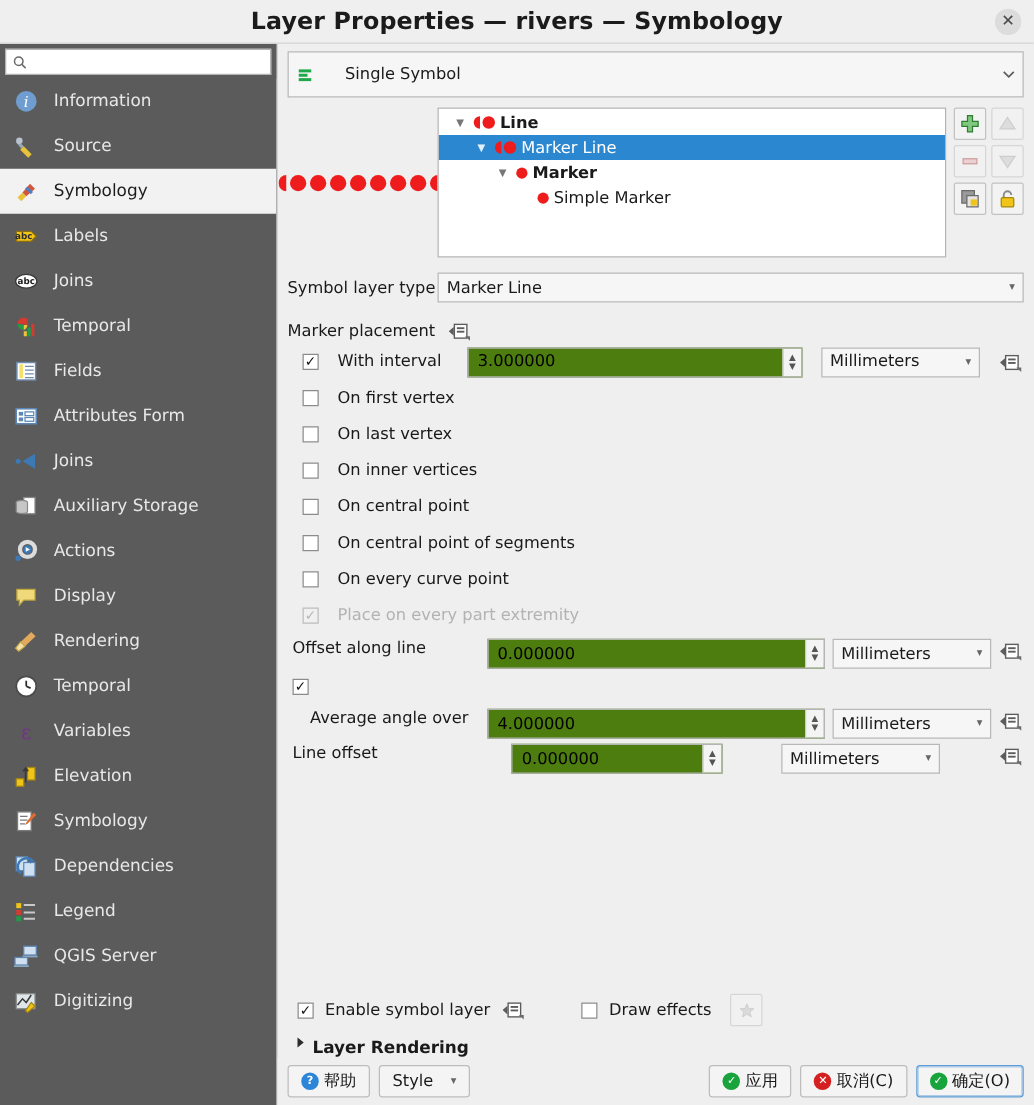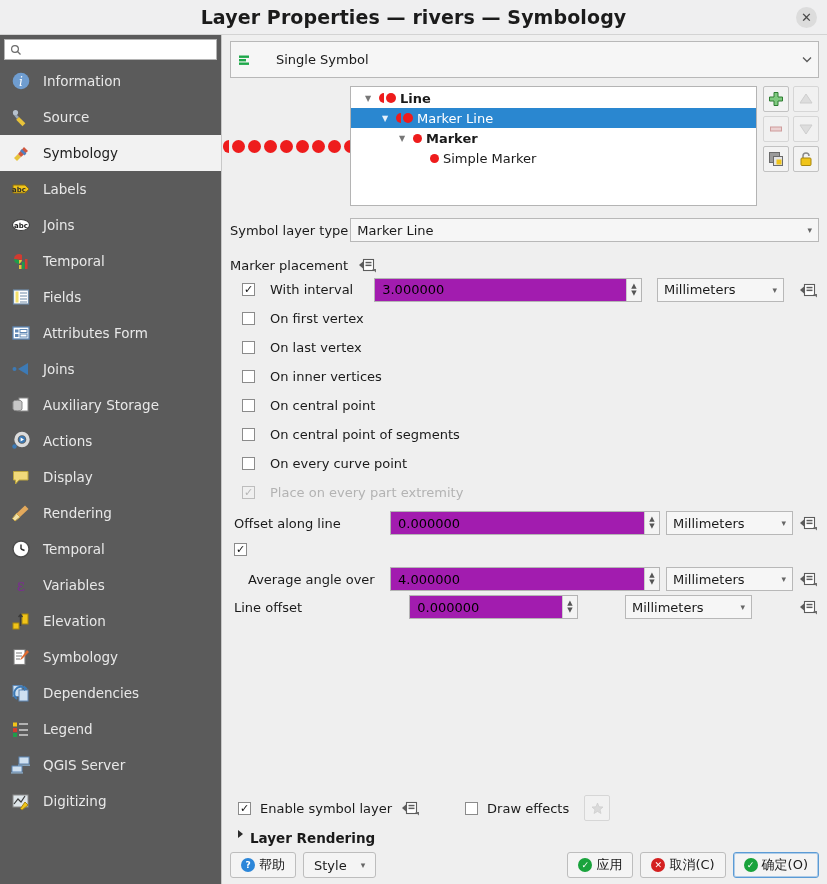--- a/index.html
+++ b/index.html
@@ -110,23 +110,23 @@
   
   .opt { display: flex; align-items: center; gap: 15px; height: 29px; padding-left: 12px; }
   .cb { width: 13px; height: 13px; border: 1px solid #8b8b8b; background: #fff;
        display:flex; align-items:center; justify-content:center; font-size:11px; line-height:1; cursor:pointer; }
   .cb.checked::after { content: "✓"; font-size: 11px; color: #111; }
   .cb.dis { border-color: #bdbdbd; background:#f0f0f0; }
   .cb.dis.checked::after { color: #b6b6b6; }
   .opt.disabled { color: #b3b3b3; }
   .opt-label { font-size: 13px; }
 
-  .field-row { display:flex; align-items:center; gap: 6px; margin-top: 4px; }
+  .field-row { display:flex; gap: 6px; margin-top: 4px; }
   .field-label { font-size:13px; }
-  .spin { height: 24px; background:#a21caf; border:1px solid #b4b4b4; display:flex; align-items:center;
+  .spin { height: 24px; background:#4d7c0f; border:1px solid #b4b4b4; display:flex; align-items:center;
           font-size:13px; padding: 0 0 0 5px; }
   .spin input { border:none; outline:none; flex:1; font-size:13px; background:transparent; width:100%;
           font-family: "DejaVu Sans", "Liberation Sans", sans-serif; }
   .spin .arrows { width:15px; height:100%; border-left:1px solid #ccc; background:#f4f4f4;
           display:flex; flex-direction:column; align-items:center; justify-content:center; flex:0 0 15px; cursor:pointer;}
   .spin .arrows span { font-size:7px; line-height:7px; color:#555; }
   .unit-combo { width: 127px; flex: 0 0 127px; }
 
   .ddo { width: 20px; height: 20px; flex:0 0 20px; display:flex; align-items:center; justify-content:center; cursor:pointer;}
 

